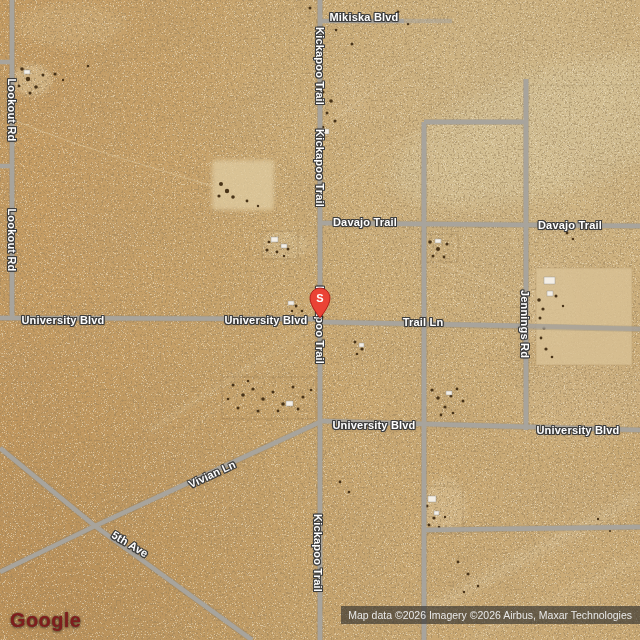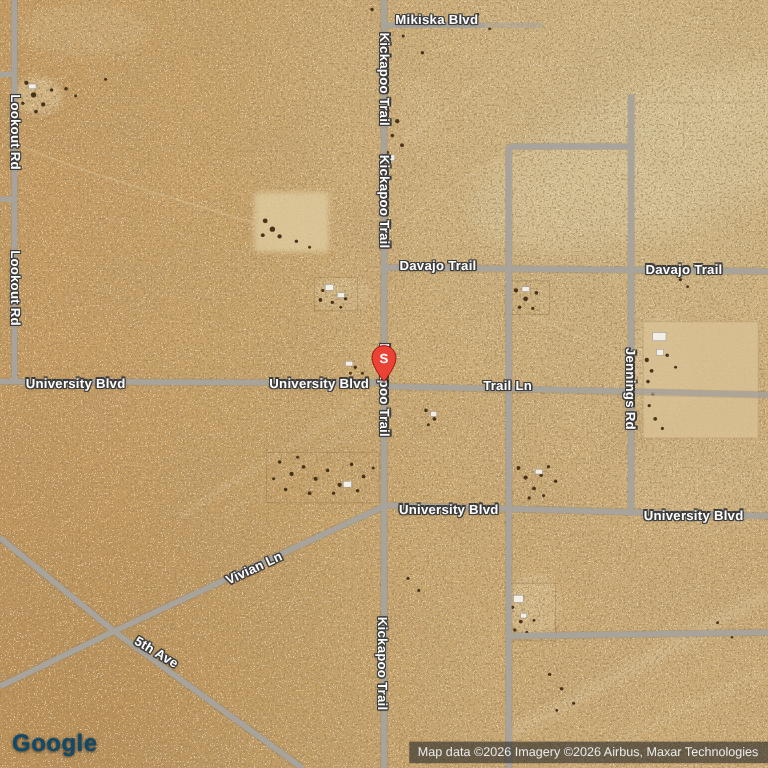--- a/index.html
+++ b/index.html
@@ -10,23 +10,23 @@
   .rl{position:absolute;z-index:3;color:#fff;font-weight:bold;font-size:11px;letter-spacing:.2px;
       white-space:nowrap;transform:translate(-50%,-50%);
       text-shadow:-1px -1px 0 #3d3d3d,1px -1px 0 #3d3d3d,-1px 1px 0 #3d3d3d,1px 1px 0 #3d3d3d,
                   0 -1px 0 #3d3d3d,0 1px 0 #3d3d3d,-1px 0 0 #3d3d3d,1px 0 0 #3d3d3d,0 1px 3px rgba(0,0,0,.35);}
   .rl.v{transform:translate(-50%,-50%) rotate(90deg);}
   .rl.rneg{transform:translate(-50%,-50%) rotate(-25deg);}
   .rl.rpos{transform:translate(-50%,-50%) rotate(31deg);}
   
   .pin{position:absolute;left:309px;top:287px;width:22px;height:32px;z-index:5;cursor:pointer;}
   
-  .glogo{position:absolute;left:10px;bottom:8px;z-index:6;color:#0c4a6e;font-size:20px;font-weight:bold;
+  .glogo{position:absolute;left:10px;bottom:8px;z-index:6;color:#7f1d1d;font-size:20px;font-weight:bold;
          letter-spacing:.4px;text-shadow:0 1px 3px rgba(0,0,0,.55),0 0 2px rgba(0,0,0,.4);}
-  .attrib{position:absolute;right:0;bottom:4px;z-index:6;height:18px;line-height:18px;
+  .attrib{position:absolute;right:0;bottom:16px;z-index:6;height:18px;line-height:18px;
           background:rgba(45,45,44,.62);color:#e9e9e9;font-size:10.5px;padding:0 8px 0 7px;}
 </style>
 </head>
 <body>
 
 <div class="stage">
 
   <svg class="terrain" width="640" height="640" viewBox="0 0 640 640" aria-hidden="true">
     <defs>
       <linearGradient id="gWest" x1="0" y1="0" x2="1" y2="0">

